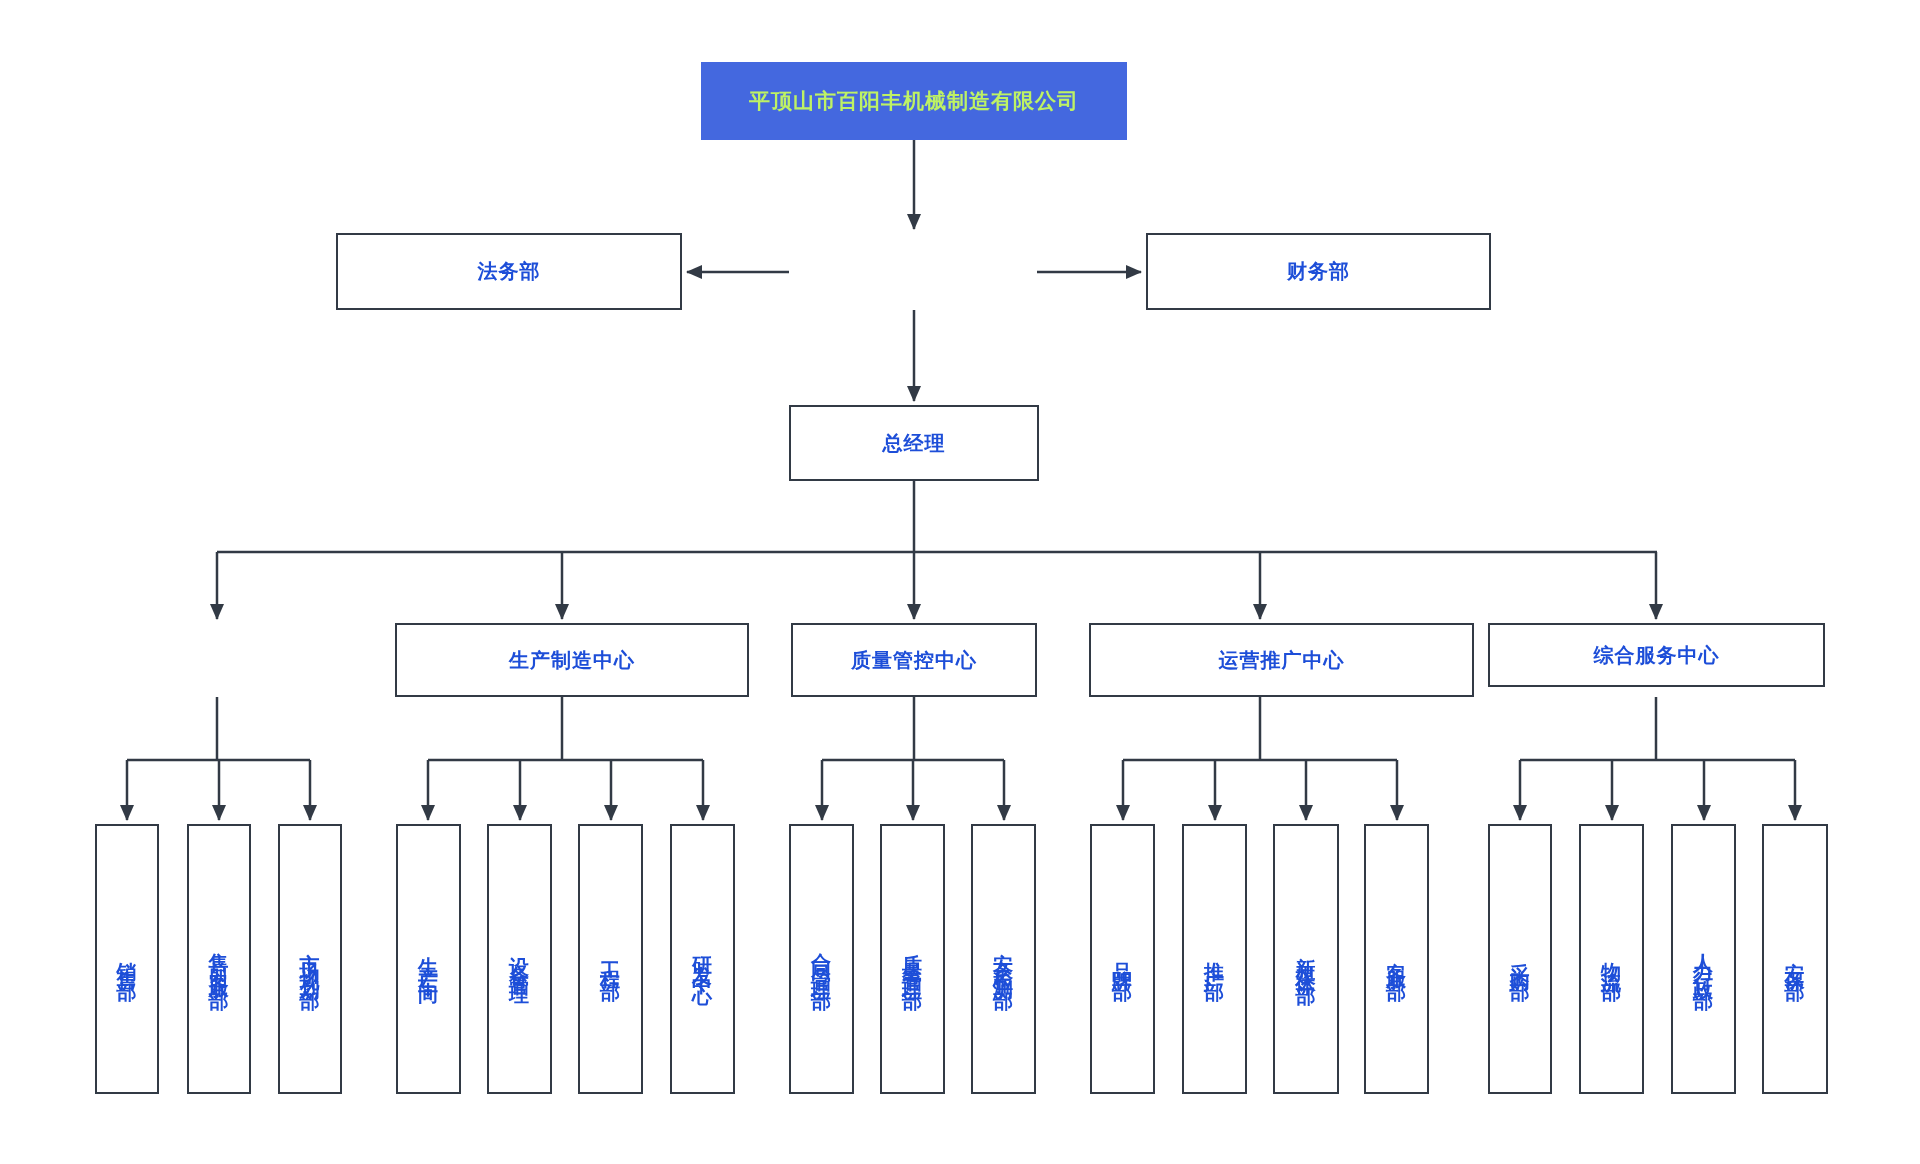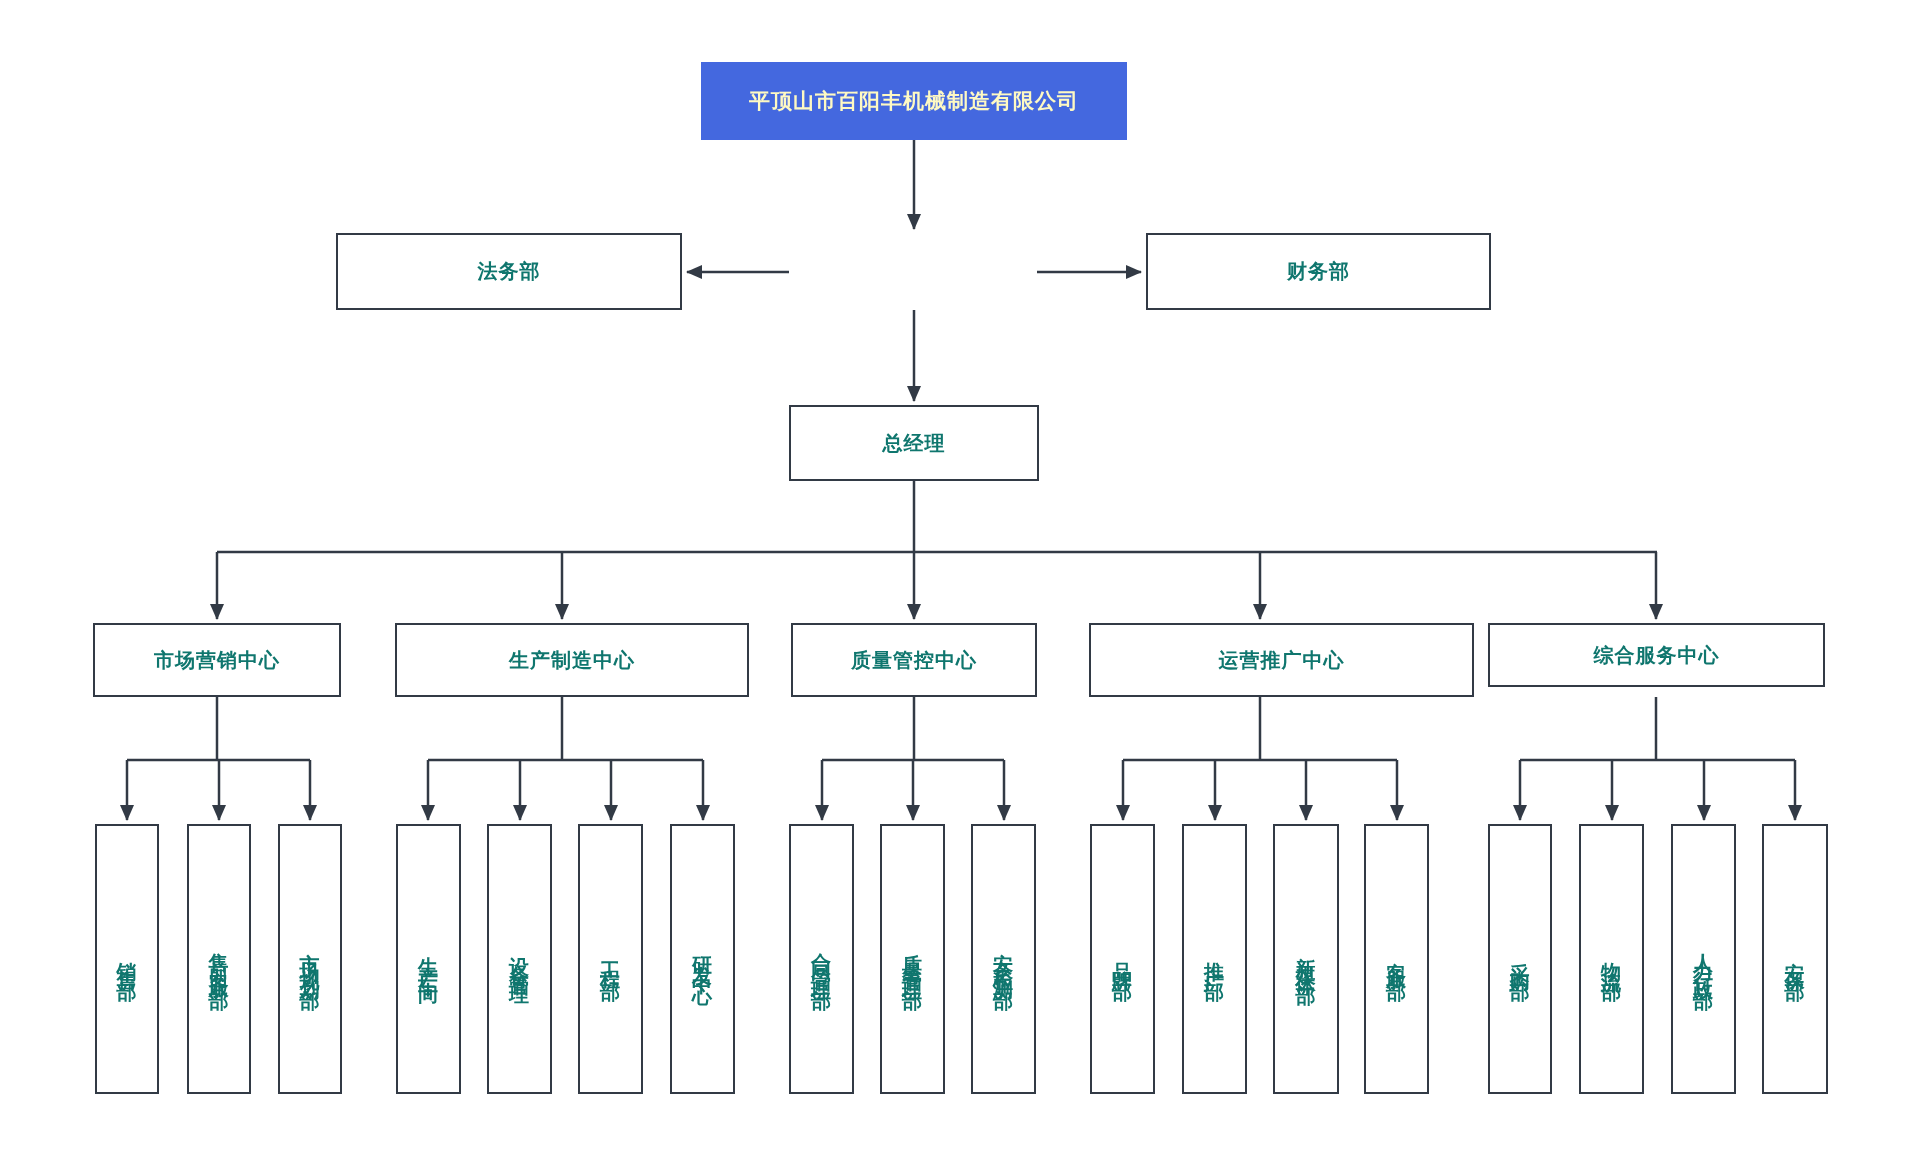--- a/index.html
+++ b/index.html
@@ -4,24 +4,24 @@
 <style>
   html,body{margin:0;padding:0;background:#ffffff;}
   .canvas{
     position:relative;width:1920px;height:1164px;background:#ffffff;overflow:hidden;
     font-family:"Liberation Sans","DejaVu Sans",sans-serif;color:#1f2329;
   }
   .connectors{position:absolute;left:0;top:0;width:1920px;height:1164px;}
   .node{
     position:absolute;box-sizing:border-box;background:#ffffff;
     border:2.5px solid #323a45;display:flex;align-items:center;justify-content:center;
-    font-weight:700;font-size:20px;letter-spacing:1px;color:#0f766e;
+    font-weight:700;font-size:20px;letter-spacing:1px;color:#1d4ed8;
   }
   .node.root{
-    background:#4468DF;border:none;color:#fef9c3;font-size:21px;letter-spacing:1px;
+    background:#4468DF;border:none;color:#bef264;font-size:21px;letter-spacing:1px;
   }
   .node.vert span{
     writing-mode:vertical-rl;text-orientation:upright;
     letter-spacing:9px;font-weight:700;font-size:20px;line-height:1;
   }
 </style>
 </head>
 <body>
 
 <div class="canvas">
@@ -92,23 +92,20 @@
     <span>法务部</span>
   </div>
   <div class="node" style="left:1146px;top:233px;width:345px;height:77px">
     <span>财务部</span>
   </div>
 
   <div class="node" style="left:789px;top:405px;width:250px;height:76px">
     <span>总经理</span>
   </div>
 
-  <div class="node" style="left:93px;top:623px;width:248px;height:74px">
-    <span>市场营销中心</span>
-  </div>
   <div class="node" style="left:395px;top:623px;width:354px;height:74px">
     <span>生产制造中心</span>
   </div>
   <div class="node" style="left:791px;top:623px;width:246px;height:74px">
     <span>质量管控中心</span>
   </div>
   <div class="node" style="left:1089px;top:623px;width:385px;height:74px">
     <span>运营推广中心</span>
   </div>
   <div class="node" style="left:1488px;top:623px;width:337px;height:64px">

